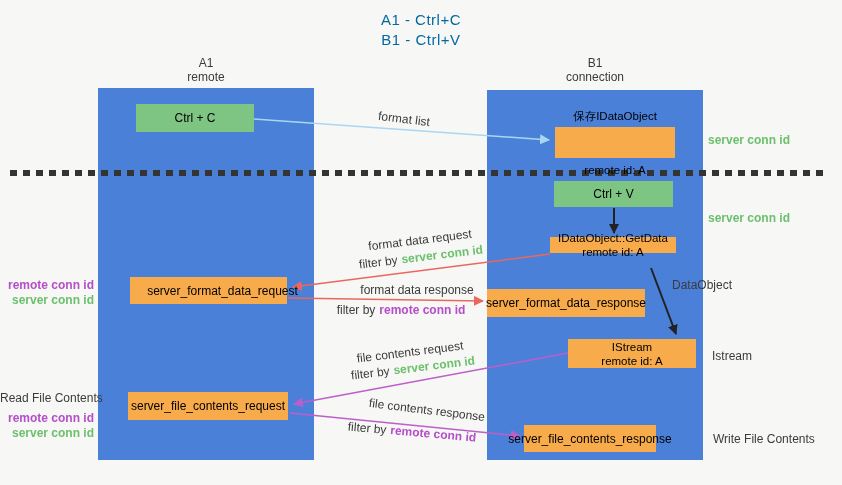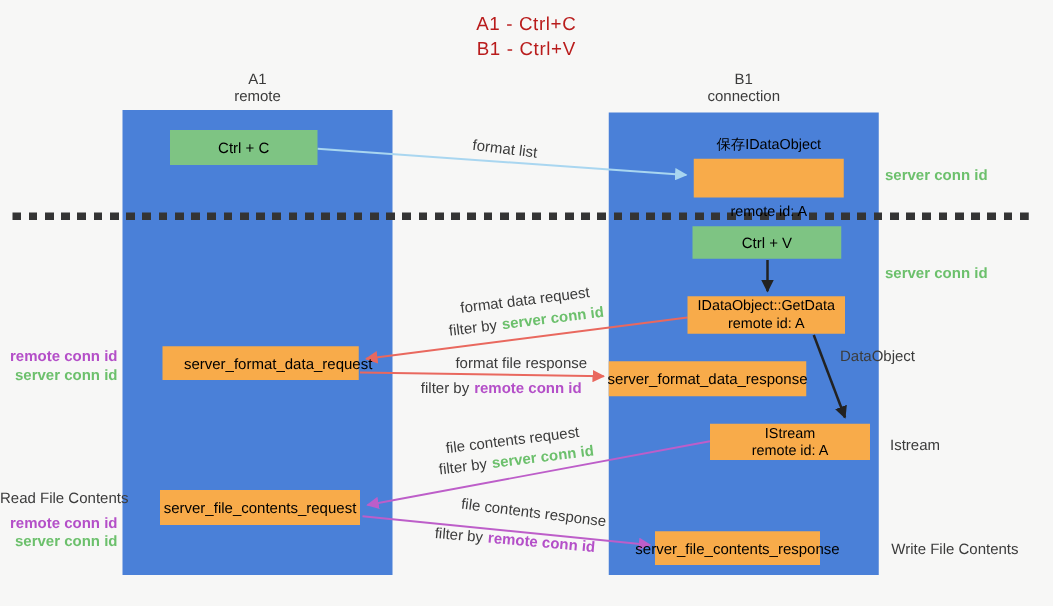--- a/index.html
+++ b/index.html
@@ -1,20 +1,20 @@
 <!DOCTYPE html>
 <html><head>
 <meta charset="utf-8">
 <style>
   * { margin:0; padding:0; box-sizing:border-box; }
   body { background:#f7f7f6; font-family:"Liberation Sans", sans-serif; }
   .canvas { position:relative; width:842px; height:485px; background:#f7f7f6; overflow:hidden; }
 
   .title-block { position:absolute; top:10px; left:0; width:842px; text-align:center;
-                 color:#b91c1c; font-size:15px; line-height:20px; letter-spacing:0.5px; }
+                 color:#0369a1; font-size:15px; line-height:20px; letter-spacing:0.5px; }
 
   .col-header { position:absolute; width:216px; text-align:center; color:#3b3b3b;
                 font-size:12px; line-height:14px; }
   .col-header-left  { left:98px;  top:56px; }
   .col-header-right { left:487px; top:56px; }
 
   .lifeline { position:absolute; width:216px; background:#4a80d8; }
   .lifeline-left  { left:98px;  top:88px; height:372px; }
   .lifeline-right { left:487px; top:90px; height:370px; }
 
@@ -23,21 +23,21 @@
 
   .node { position:absolute; display:flex; flex-direction:column; align-items:center;
           justify-content:center; color:#000000; font-size:12px; line-height:14px;
           text-align:center; white-space:nowrap; }
   .node-green  { background:#7ec483; }
   .node-orange { background:#f8ab4a; }
 
   .n-ctrl-c   { left:136px; top:104px; width:118px; height:28px; }
   .n-save-ido { left:555px; top:127px; width:120px; height:31px; font-size:11.5px;gap:40px; }
   .n-ctrl-v   { left:554px; top:181px; width:119px; height:26px; }
-  .n-getdata  { left:550px; top:237px; width:126px; height:30px; font-size:11.5px; }
+  .n-getdata  { left:550px; top:237px; width:126px; height:16px; font-size:11.5px; }
   .n-fmt-req  { left:130px; top:277px; width:157px; height:27px;padding-left:28px; }
   .n-fmt-resp { left:487px; top:289px; width:158px; height:28px; }
   .n-istream  { left:568px; top:339px; width:128px; height:29px; font-size:11.5px; }
   .n-file-req { left:128px; top:392px; width:160px; height:28px; }
   .n-file-resp{ left:524px; top:425px; width:132px; height:27px; }
 
   .side-label { position:absolute; font-size:12px; white-space:nowrap; }
   .lbl-green  { color:#6cc06c; font-weight:bold; }
   .lbl-purple { color:#b44fc8; font-weight:bold; }
   .lbl-dark   { color:#3b3b3b; }
@@ -153,21 +153,21 @@
   <div class="left-stack side-label lbl-purple" style="top:411px;">remote conn id</div>
   <div class="left-stack side-label lbl-green" style="top:426px;">server conn id</div>
 
   <div class="arrow-label rot-pos" style="left:404px; top:119px;">format list</div>
 
   <div class="arrow-label rot-neg" style="left:420px; top:240px;">format data request</div>
   <div class="arrow-label rot-neg" style="left:421px; top:257px;">
     <span>filter by</span><span class="id-green">server conn id</span>
   </div>
 
-  <div class="arrow-label centered" style="left:417px; top:290px;">format file response</div>
+  <div class="arrow-label centered" style="left:417px; top:290px;">format data response</div>
   <div class="arrow-label centered" style="left:401px; top:310px;">
     <span>filter by</span><span class="id-purple">remote conn id</span>
   </div>
 
   <div class="arrow-label rot-neg" style="left:410px; top:352px;">file contents request</div>
   <div class="arrow-label rot-neg" style="left:413px; top:368px;">
     <span>filter by</span><span class="id-green">server conn id</span>
   </div>
 
   <div class="arrow-label rot-pos" style="left:427px; top:410px;">file contents response</div>

